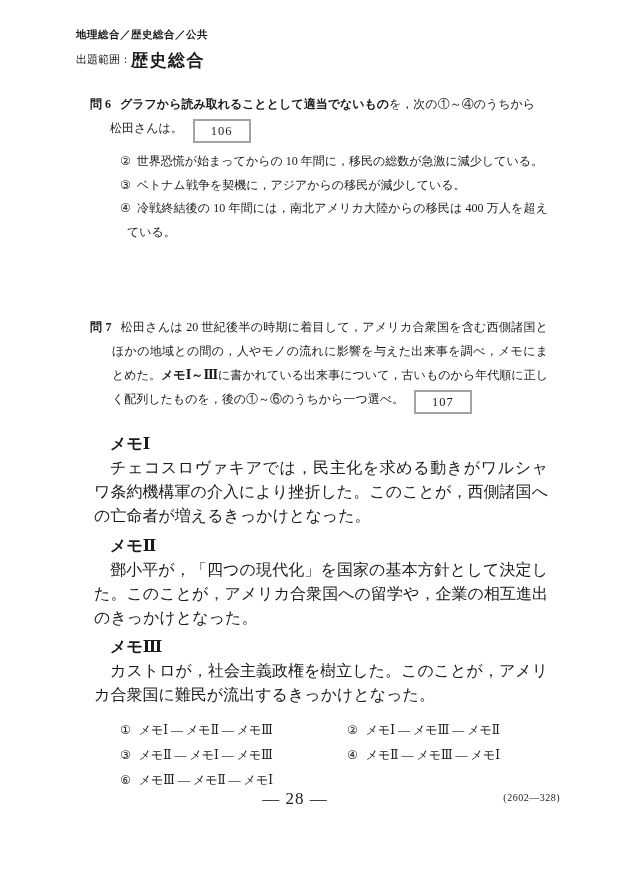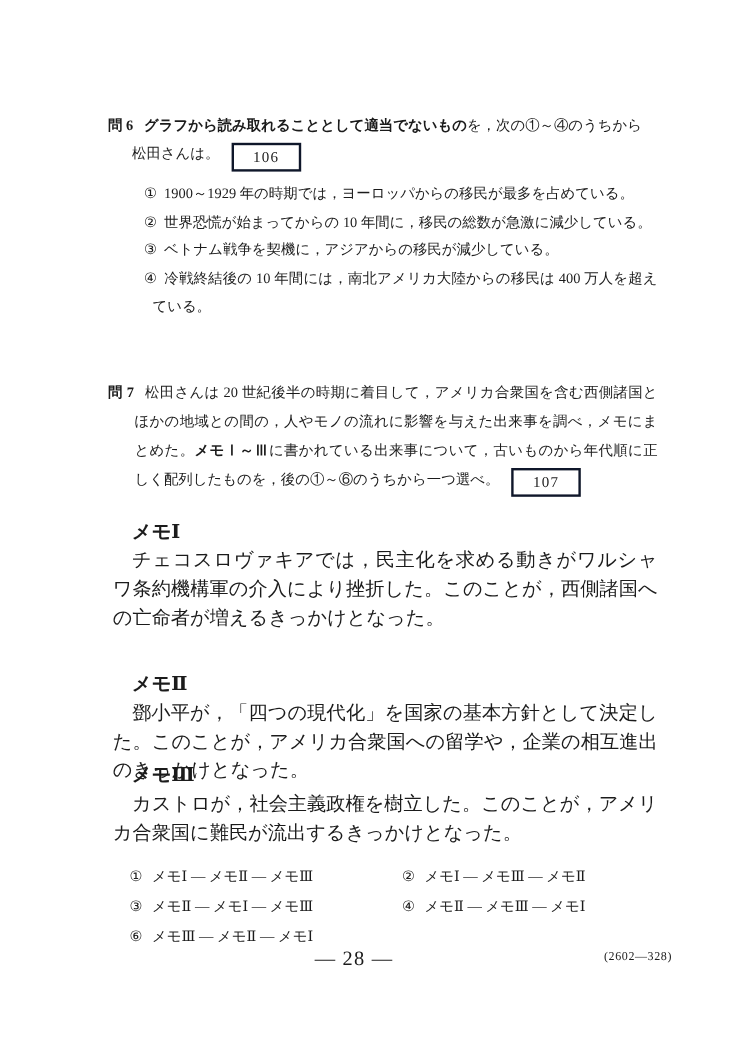--- a/index.html
+++ b/index.html
@@ -18,28 +18,28 @@
   }
   
   .header { position: absolute; left: 76px; top: 28px; }
   .subjects { font-size: 10.5px; font-weight: bold; letter-spacing: 0.5px; }
   .range { margin-top: 7px; }
   .range-label { font-size: 11px; vertical-align: 3px; }
   .range-value { font-size: 17px; font-weight: bold; letter-spacing: 1.5px; }
 
   
   .qblock { position: absolute; left: 90px; width: 458px; font-size: 12px; line-height: 24px; }
-  .question-para { margin-left: 22px; text-indent: -22px; text-align: justify; font-family: Liberation Serif, serif; }
+  .question-para { margin-left: 22px; text-indent: -22px; text-align: justify; }
   .q-label { font-weight: bold; margin-right: 9px; white-space: nowrap; }
   .bold { font-weight: bold; }
   .q-line2 { margin-left: 20px; margin-top: 0; }
 
   .ans-box {
     display: inline-block;
-    border: 2px solid #0f172a;
+    border: 2px solid #a3a3a3;
     padding: 0 16px;
     margin-left: 10px;
     font-size: 12.5px;
     line-height: 20px;
     text-indent: 0;
     vertical-align: -3px;
     letter-spacing: 1px;
   }
 
   
@@ -52,21 +52,21 @@
   }
 
   
   .memo { position: absolute; left: 90px; width: 458px; font-size: 16px; line-height: 24px; }
   .memo-title { margin-left: 20px; font-weight: bold; }
   .memo-body { margin-left: 4px; text-indent: 1em; text-align: justify; }
 
   
   .answers {
     position: absolute;
-    left: 108px;
+    left: 120px;
     top: 718px;
     display: grid;
     grid-template-columns: 227px auto;
     font-size: 12px;
     line-height: 25px;
   }
   .ans-item { white-space: nowrap; }
   .ans-item .circ { margin-right: 8px; }
 
   
@@ -86,34 +86,37 @@
     font-size: 10px;
     letter-spacing: 0.5px;
     text-align: center;
   }
 </style>
 </head>
 <body>
 
 <div class="page">
 
+  <div class="header">
+    <div class="subjects">地理総合／歴史総合／公共</div>
+    <div class="range">
+      <span class="range-label">出題範囲：</span><span class="range-value">歴史総合</span>
+    </div>
+  </div>
 
   <section class="qblock" style="top: 92px;">
     <div class="question-para">
       <span class="q-label">問 6</span><span class="bold">グラフから読み取れることとして適当でないもの</span><span>を，次の①～④のうちから</span>
     </div>
     <div class="q-line2">
       <span>松田さんは。</span><span class="ans-box">106</span>
     </div>
   </section>
 
   <section class="q6-options">
-    <div class="q-option">
-      <span class="circ">①</span><span>1900～1929 年の時期では，ヨーロッパからの移民が最多を占めている。</span>
-    </div>
     <div class="q-option">
       <span class="circ">②</span><span>世界恐慌が始まってからの 10 年間に，移民の総数が急激に減少している。</span>
     </div>
     <div class="q-option">
       <span class="circ">③</span><span>ベトナム戦争を契機に，アジアからの移民が減少している。</span>
     </div>
     <div class="q-option">
       <span class="circ">④</span><span>冷戦終結後の 10 年間には，南北アメリカ大陸からの移民は 400 万人を超えている。</span>
     </div>
   </section>
@@ -122,21 +125,21 @@
     <div class="question-para">
       <span class="q-label">問 7</span><span>松田さんは 20 世紀後半の時期に着目して，アメリカ合衆国を含む西側諸国とほかの地域との間の，人やモノの流れに影響を与えた出来事を調べ，メモにまとめた。</span><span class="bold">メモⅠ～Ⅲ</span><span>に書かれている出来事について，古いものから年代順に正しく配列したものを，後の①～⑥のうちから一つ選べ。</span><span class="ans-box">107</span>
     </div>
   </section>
 
   <section class="memo" style="top: 432px;">
     <div class="memo-title">メモⅠ</div>
     <div class="memo-body">チェコスロヴァキアでは，民主化を求める動きがワルシャワ条約機構軍の介入により挫折した。このことが，西側諸国への亡命者が増えるきっかけとなった。</div>
   </section>
 
-  <section class="memo" style="top: 559px;">
+  <section class="memo" style="top: 534px;">
     <div class="memo-title">メモⅡ</div>
     <div class="memo-body">鄧小平が，「四つの現代化」を国家の基本方針として決定した。このことが，アメリカ合衆国への留学や，企業の相互進出のきっかけとなった。</div>
   </section>
 
   <section class="memo" style="top: 635px;">
     <div class="memo-title">メモⅢ</div>
     <div class="memo-body">カストロが，社会主義政権を樹立した。このことが，アメリカ合衆国に難民が流出するきっかけとなった。</div>
   </section>
 
   <section class="answers">

